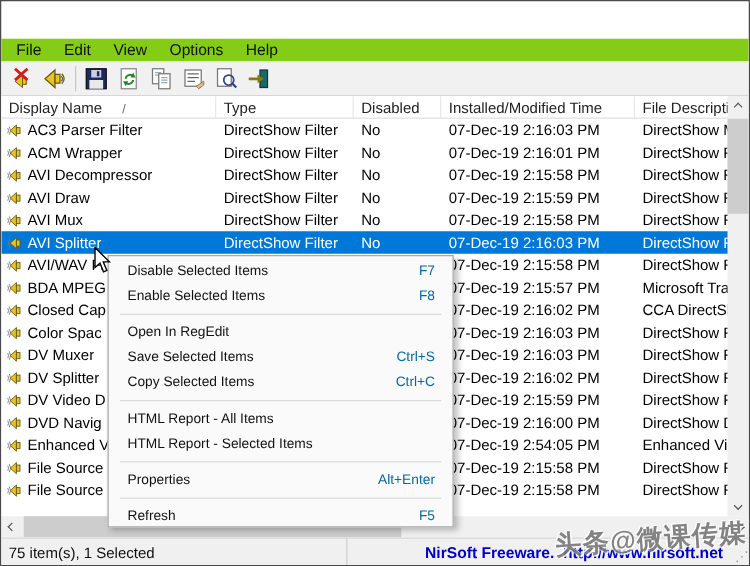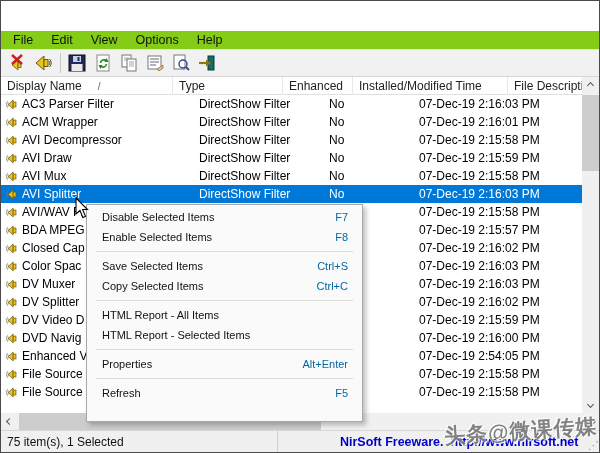--- a/index.html
+++ b/index.html
@@ -31,21 +31,21 @@
   .listview { position:absolute; left:0; top:76px; width:583px; height:336px; background:#fff; overflow:hidden; }
   .lv-header { display:flex; height:18px; border-bottom:1px solid #e0e0e0; background:#fff; color:#222; }
   .hcell { height:18px; line-height:18px; padding-left:6px; border-right:1px solid #e8e8e8; overflow:hidden; white-space:nowrap; }
   .c-name { width:172px; flex:0 0 auto; }
   .c-type { width:110px; flex:0 0 auto; }
   .c-dis  { width:70px;  flex:0 0 auto; }
   .c-time { width:155px; flex:0 0 auto; }
   .c-desc { flex:1 1 auto; }
   .sort-glyph { color:#666; font-size:10px; margin-left:16px; }
 
-  .lv-row { display:flex; height:18px; line-height:18px;gap:20px; }
+  .lv-row { display:flex; height:18px; line-height:18px; }
   .lv-row .cell { overflow:hidden; white-space:nowrap; padding-left:6px; }
   .lv-row .c-name { display:flex; align-items:center; padding-left:4px; }
   .lv-row .c-name .nm { margin-left:4px; overflow:hidden; white-space:nowrap; }
   .lv-row.selected { background:#0078d7; color:#fff; }
 
   
   .vscroll { position:absolute; right:0; top:76px; width:17px; height:336px; background:#f0f0f0; }
   .vscroll .arrow { position:absolute; left:0; width:17px; height:17px; display:flex; align-items:center; justify-content:center; }
   .vscroll .thumb { position:absolute; left:0; top:18px; width:17px; height:76px; background:#cdcdcd; }
   .hscroll { position:absolute; left:0; top:412px; width:600px; height:17px; background:#f0f0f0; }
@@ -159,21 +159,21 @@
       </svg>
     </div>
   </div>
 
   <div class="listview">
     <div class="lv-header">
       <div class="hcell c-name">
         <span>Display Name</span><span class="sort-glyph">/</span>
       </div>
       <div class="hcell c-type">Type</div>
-      <div class="hcell c-dis">Enhanced</div>
+      <div class="hcell c-dis">Disabled</div>
       <div class="hcell c-time">Installed/Modified Time</div>
       <div class="hcell c-desc">File Description</div>
     </div>
     <div>
     <div class="lv-row">
       <span class="cell c-name">
         <svg width="13" height="13" viewBox="0 0 16 16">
           <path d="M1.5 5.5 q1.5 2.5 0 5" fill="none" stroke="#777" stroke-width="0.9"></path>
           <path d="M3 4 q2.5 4 0 8" fill="none" stroke="#777" stroke-width="0.9"></path>
           <polygon points="4,8 10,2.5 10,13.5" fill="#e8c51f" stroke="#6b5a10" stroke-width="0.9"></polygon>
@@ -475,20 +475,24 @@
     <div class="menu-item">
       <span class="mlabel">Disable Selected Items</span>
       <span class="mshortcut">F7</span>
     </div>
 
     <div class="menu-item">
       <span class="mlabel">Enable Selected Items</span>
       <span class="mshortcut">F8</span>
     </div>
   <div class="menu-sep"></div>
+    <div class="menu-item">
+      <span class="mlabel">Open In RegEdit</span>
+      <span class="mshortcut"></span>
+    </div>
 
     <div class="menu-item">
       <span class="mlabel">Save Selected Items</span>
       <span class="mshortcut">Ctrl+S</span>
     </div>
 
     <div class="menu-item">
       <span class="mlabel">Copy Selected Items</span>
       <span class="mshortcut">Ctrl+C</span>
     </div>

